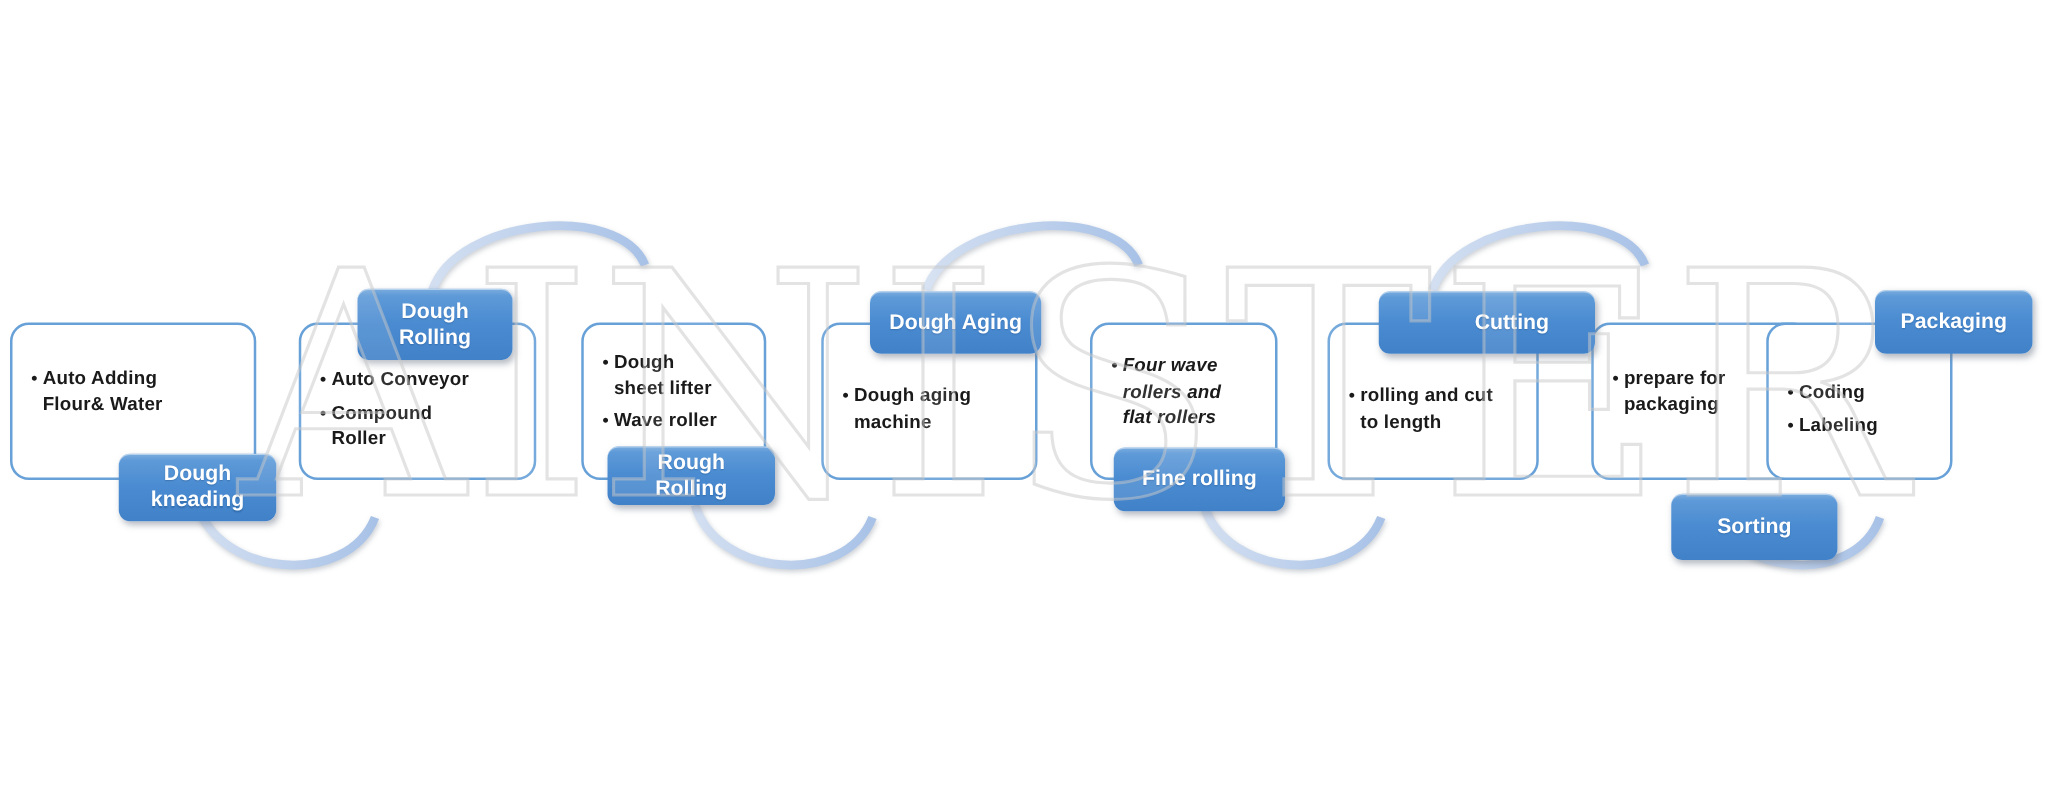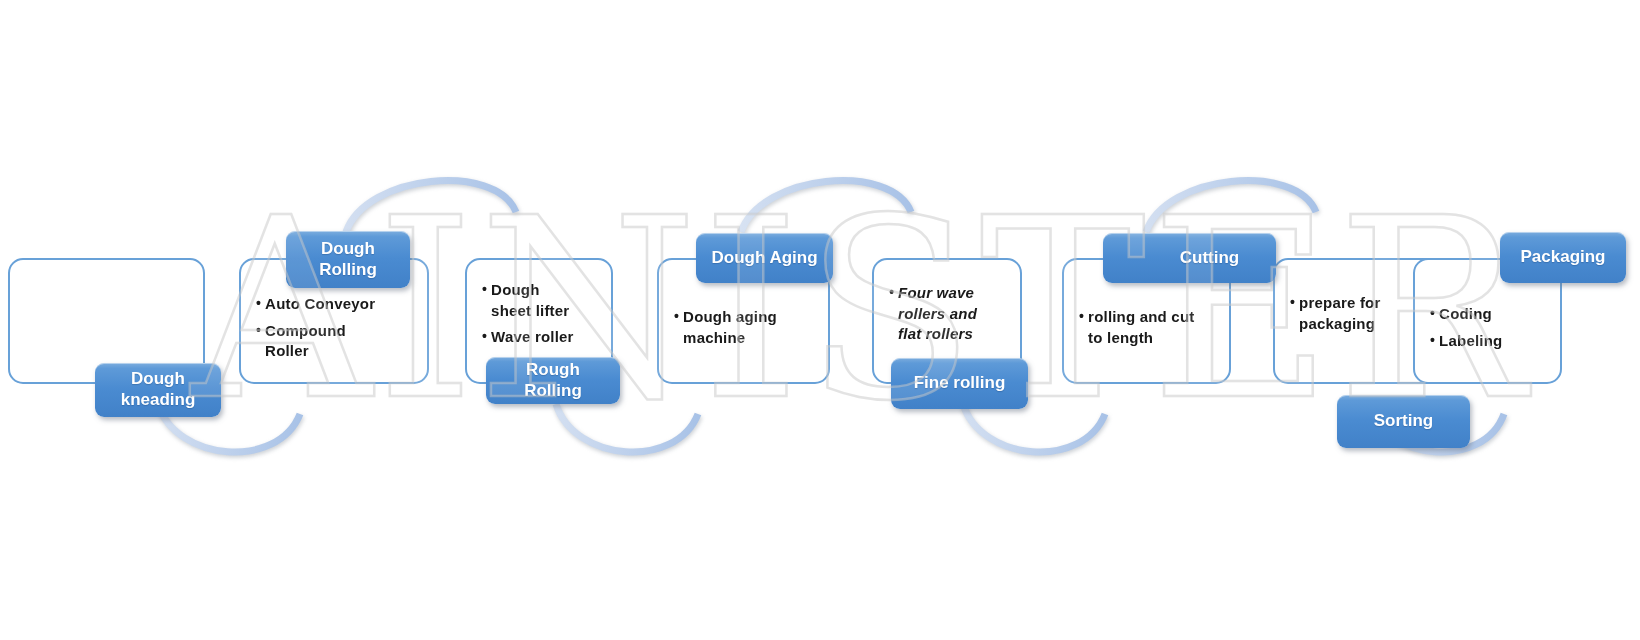--- a/index.html
+++ b/index.html
@@ -43,20 +43,24 @@
     -webkit-text-stroke:2.5px rgba(200,200,200,0.50);
   }
 </style>
 </head>
 <body>
 
 <div class="canvas">
 
   <div class="stage label-bottom">
     <div class="wbox" style="left:8px; width:197px;">
+      <div class="bullet">
+          <span class="btxt">Auto Adding
+Flour&amp; Water</span>
+        </div>
     </div>
     <div class="plabel" style="left:95px; top:363px; width:126px; height:54px;">Dough
 kneading</div>
   </div>
 
   <svg class="arc" style="left:150px; top:398px;" width="158" height="68" viewBox="0 0 158 68">
     <defs>
       <linearGradient id="gb1" x1="0" y1="0" x2="1" y2="0">
           <stop offset="0" stop-color="#d3dff1"></stop>
           <stop offset="1" stop-color="#a8c2e7"></stop>

